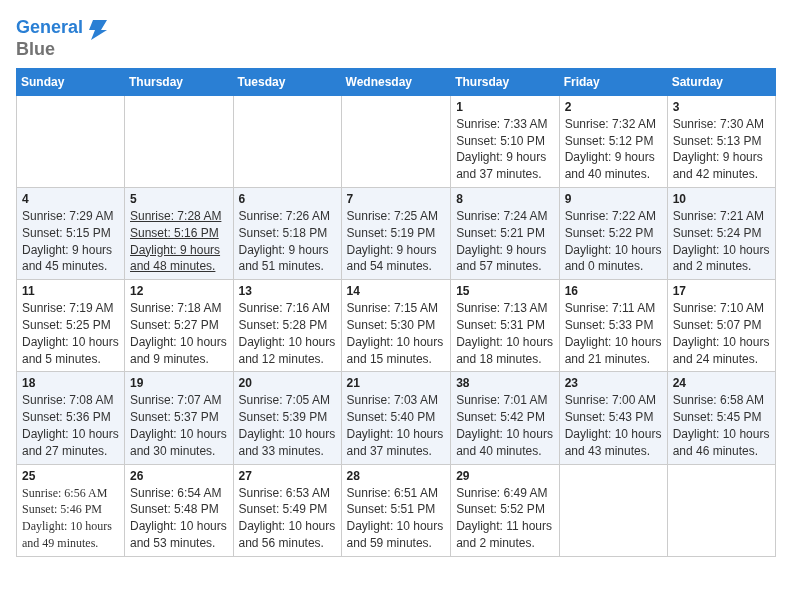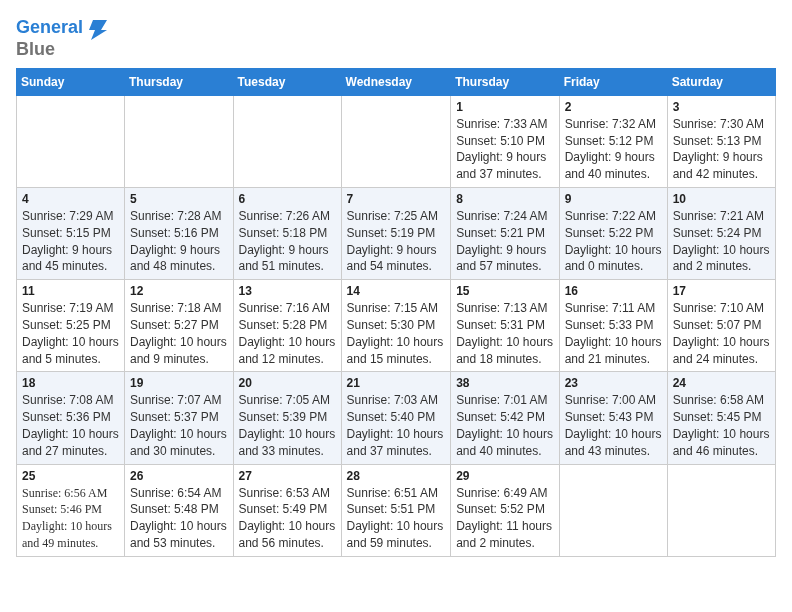--- a/index.html
+++ b/index.html
@@ -153,21 +153,21 @@
       <tr>
         <td>
           <span class="day-num">4</span>
           <div class="day-info" style="white-space: pre-line;">Sunrise: 7:29 AM
 Sunset: 5:15 PM
 Daylight: 9 hours
 and 45 minutes.</div>
         </td>
         <td>
           <span class="day-num">5</span>
-          <div class="day-info" style="white-space: pre-line;">Sunrise: 7:28 AM
+          <div class="day-info" style="white-space: pre-line; text-decoration: underline;">Sunrise: 7:28 AM
 Sunset: 5:16 PM
 Daylight: 9 hours
 and 48 minutes.</div>
         </td>
         <td>
           <span class="day-num">6</span>
           <div class="day-info" style="white-space: pre-line;">Sunrise: 7:26 AM
 Sunset: 5:18 PM
 Daylight: 9 hours
 and 51 minutes.</div>

